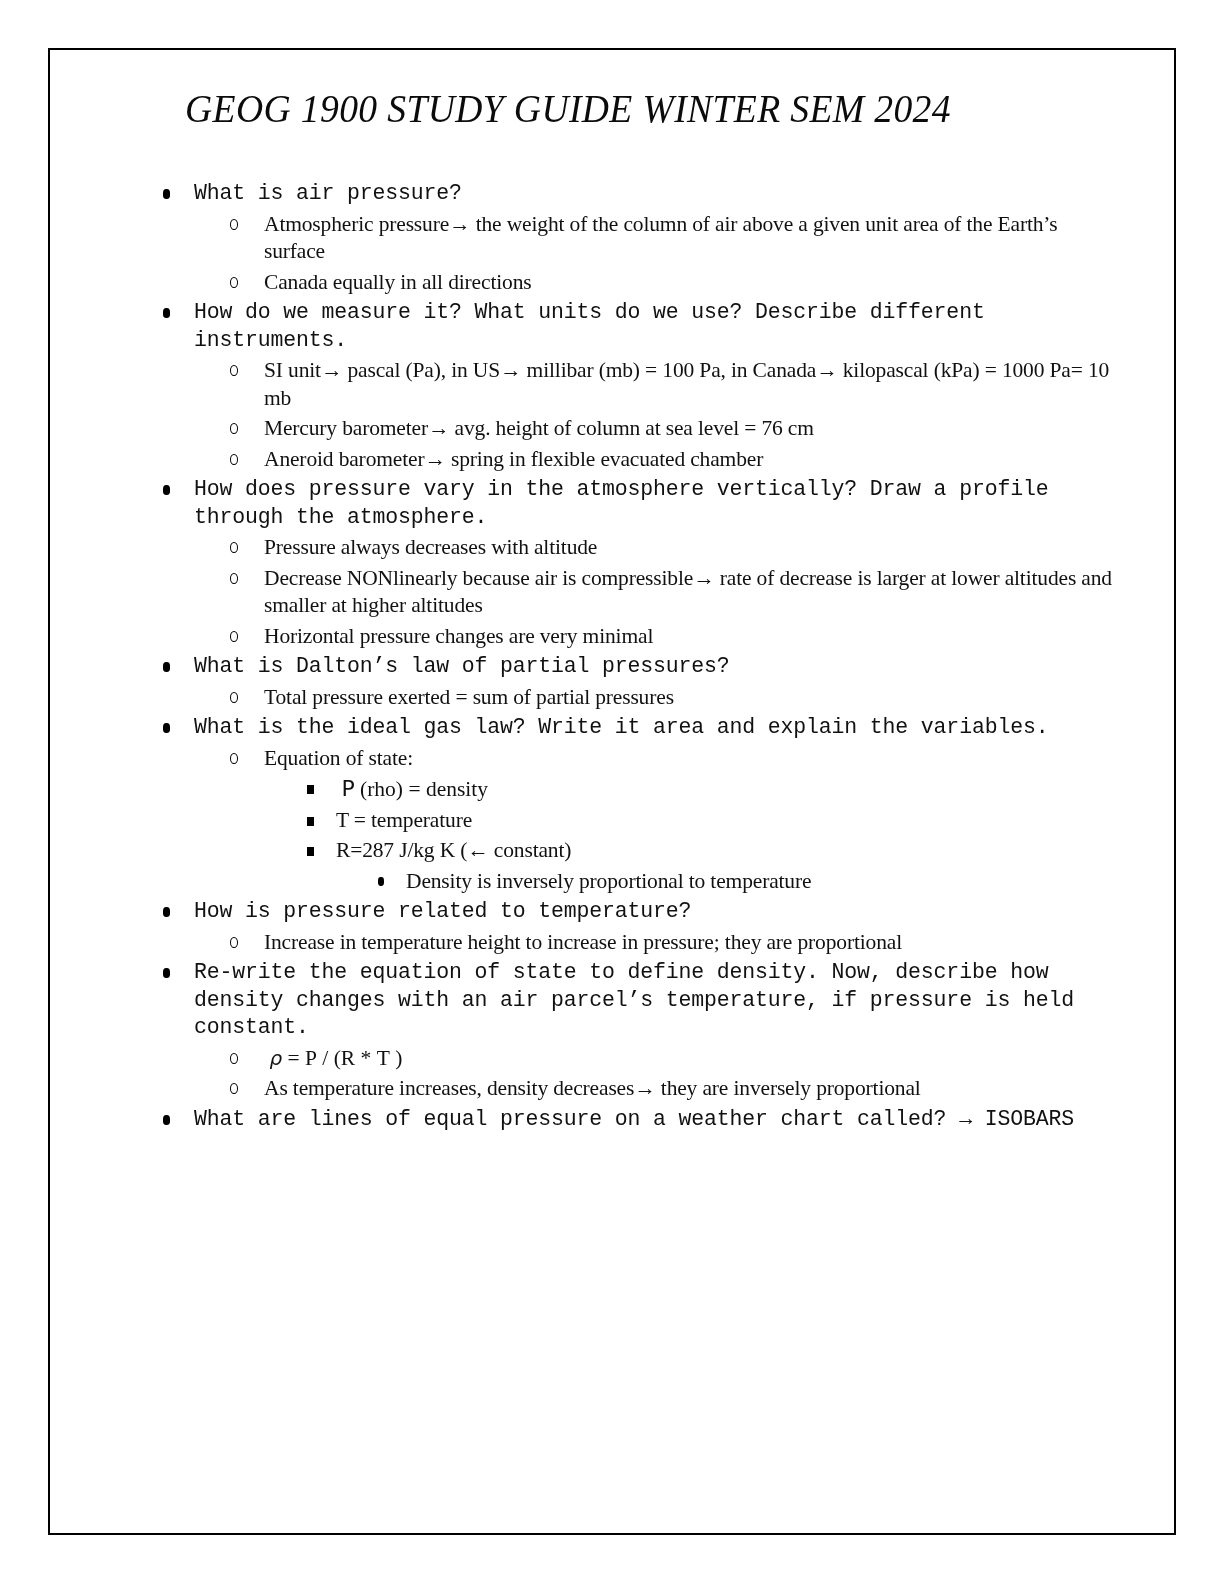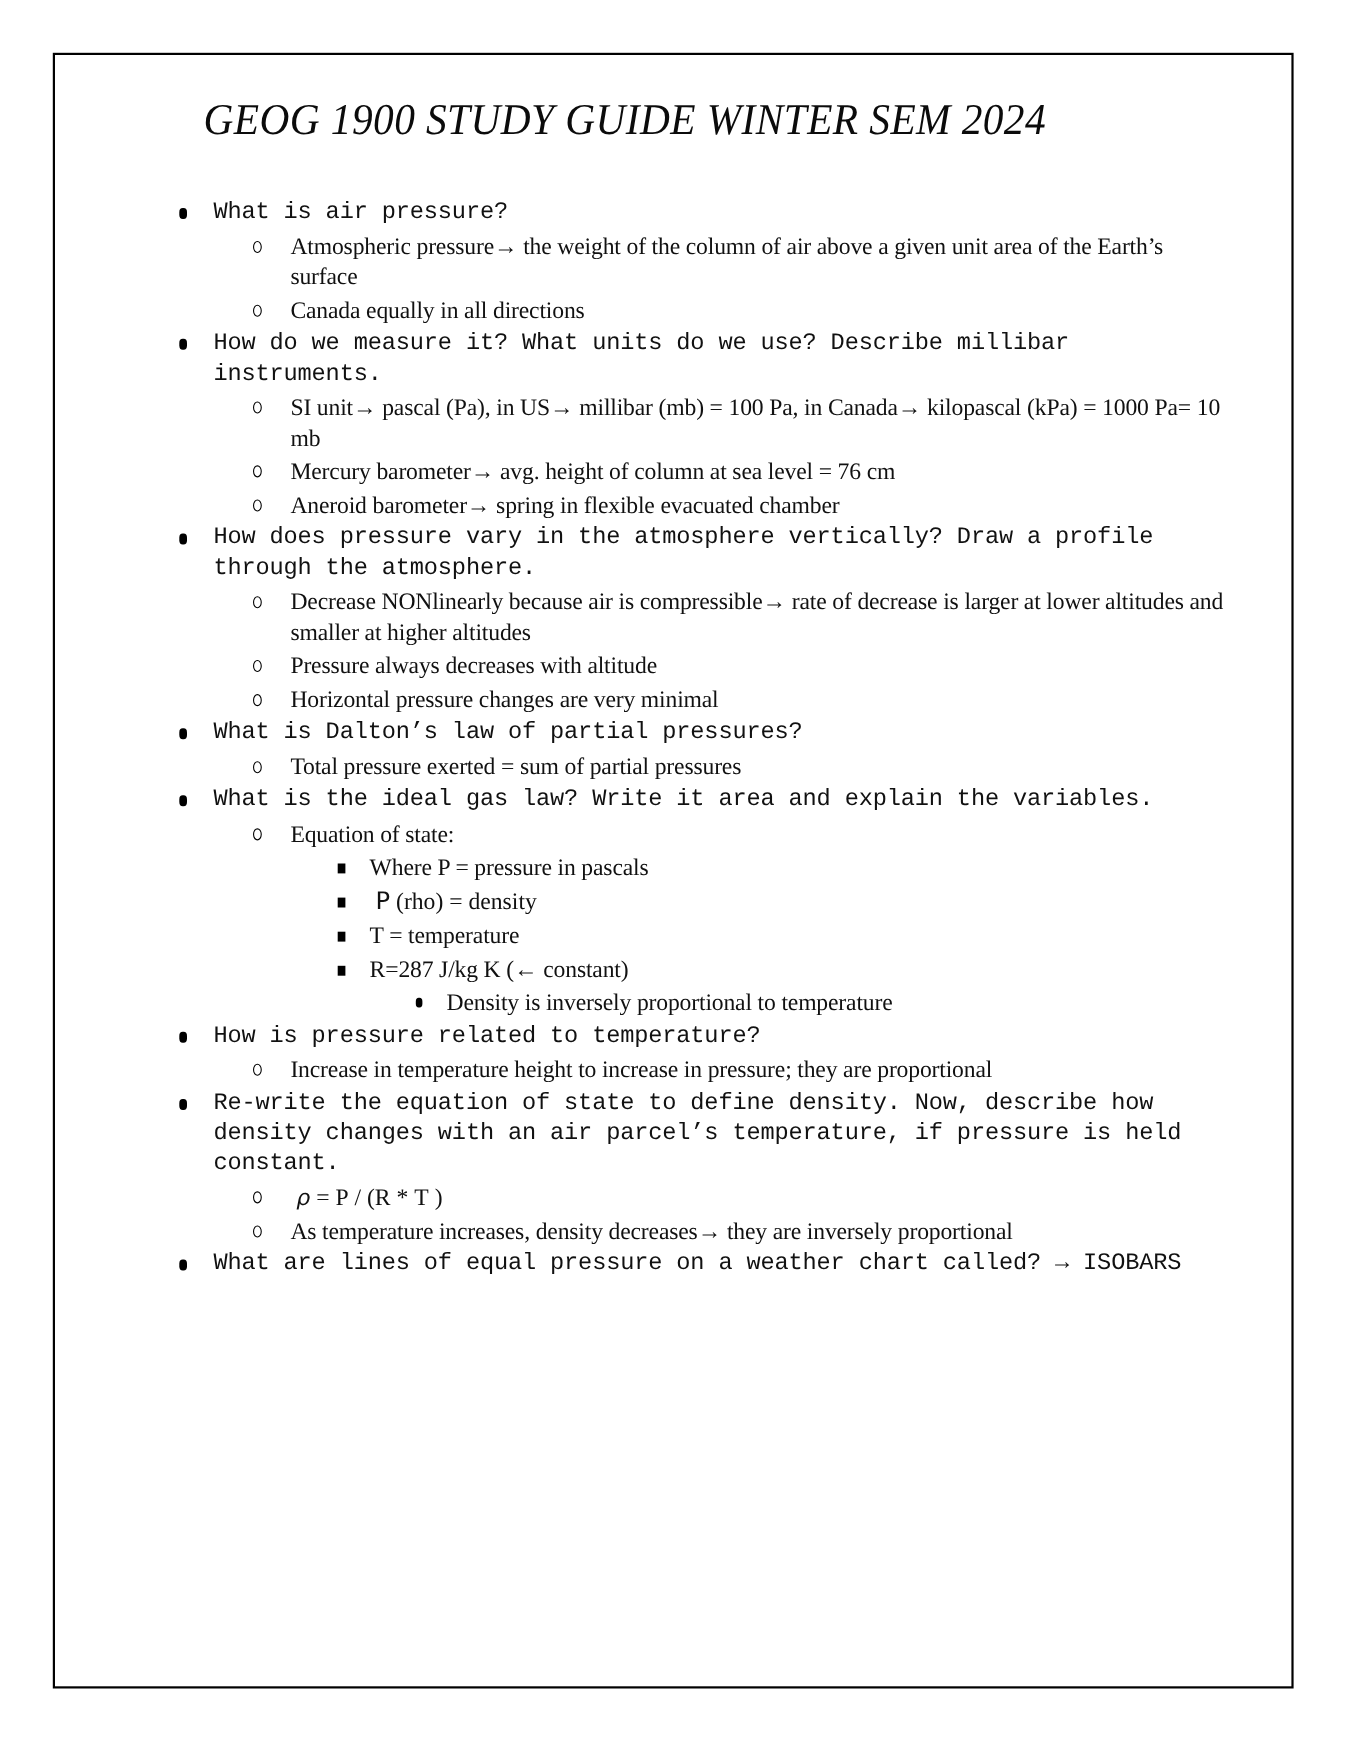--- a/index.html
+++ b/index.html
@@ -174,69 +174,68 @@
         <div class="li lvl2">
           <span class="bullet"></span>
           <span class="txt tight">Atmospheric pressure→ the weight of the column of air above a given unit area of the Earth’s surface</span>
         </div>
         <div class="li lvl2">
           <span class="bullet"></span>
           <span class="txt tight">Canada equally in all directions</span>
         </div>
         <div class="li lvl1">
           <span class="bullet"></span>
-          <span class="txt tight"> How do we measure it? What units do we use? Describe millibar instruments.</span>
+          <span class="txt tight"> How do we measure it? What units do we use? Describe different instruments.</span>
         </div>
         <div class="li lvl2">
           <span class="bullet"></span>
           <span class="txt tight">SI unit→ pascal (Pa), in US→ millibar (mb) = 100 Pa, in Canada→ kilopascal (kPa) = 1000 Pa= 10 mb</span>
         </div>
         <div class="li lvl2">
           <span class="bullet"></span>
           <span class="txt tight">Mercury barometer→ avg. height of column at sea level = 76 cm</span>
         </div>
         <div class="li lvl2">
           <span class="bullet"></span>
           <span class="txt tight">Aneroid barometer→ spring in flexible evacuated chamber</span>
         </div>
         <div class="li lvl1">
           <span class="bullet"></span>
           <span class="txt tight">How does pressure vary in the atmosphere vertically? Draw a profile through the atmosphere.</span>
         </div>
         <div class="li lvl2">
           <span class="bullet"></span>
+          <span class="txt tight">Pressure always decreases with altitude</span>
+        </div>
+        <div class="li lvl2">
+          <span class="bullet"></span>
           <span class="txt tight">Decrease NONlinearly because air is compressible→ rate of decrease is larger at lower altitudes and smaller at higher altitudes</span>
         </div>
         <div class="li lvl2">
           <span class="bullet"></span>
-          <span class="txt tight">Pressure always decreases with altitude</span>
-        </div>
-        <div class="li lvl2">
-          <span class="bullet"></span>
           <span class="txt tight">Horizontal pressure changes are very minimal</span>
         </div>
         <div class="li lvl1">
           <span class="bullet"></span>
           <span class="txt tight">What is Dalton’s law of partial pressures?</span>
         </div>
         <div class="li lvl2">
           <span class="bullet"></span>
           <span class="txt tight">Total pressure exerted = sum of partial pressures</span>
         </div>
         <div class="li lvl1">
           <span class="bullet"></span>
           <span class="txt tight">What is the ideal gas law? Write it area and explain the variables.</span>
         </div>
         <div class="li lvl2">
           <span class="bullet"></span>
           <span class="txt tight">Equation of state:</span>
         </div>
         <div class="li lvl3">
           <span class="bullet"></span>
-          <span class="txt tight">Where P = pressure in pascals</span>
         </div>
         <div class="li lvl3">
           <span class="bullet"></span>
           <span class="txt">&nbsp;<span class="rho-upper">Ρ</span>&nbsp;(rho)&nbsp;=&nbsp;density</span>
         </div>
         <div class="li lvl3">
           <span class="bullet"></span>
           <span class="txt tight">T = temperature</span>
         </div>
         <div class="li lvl3">

